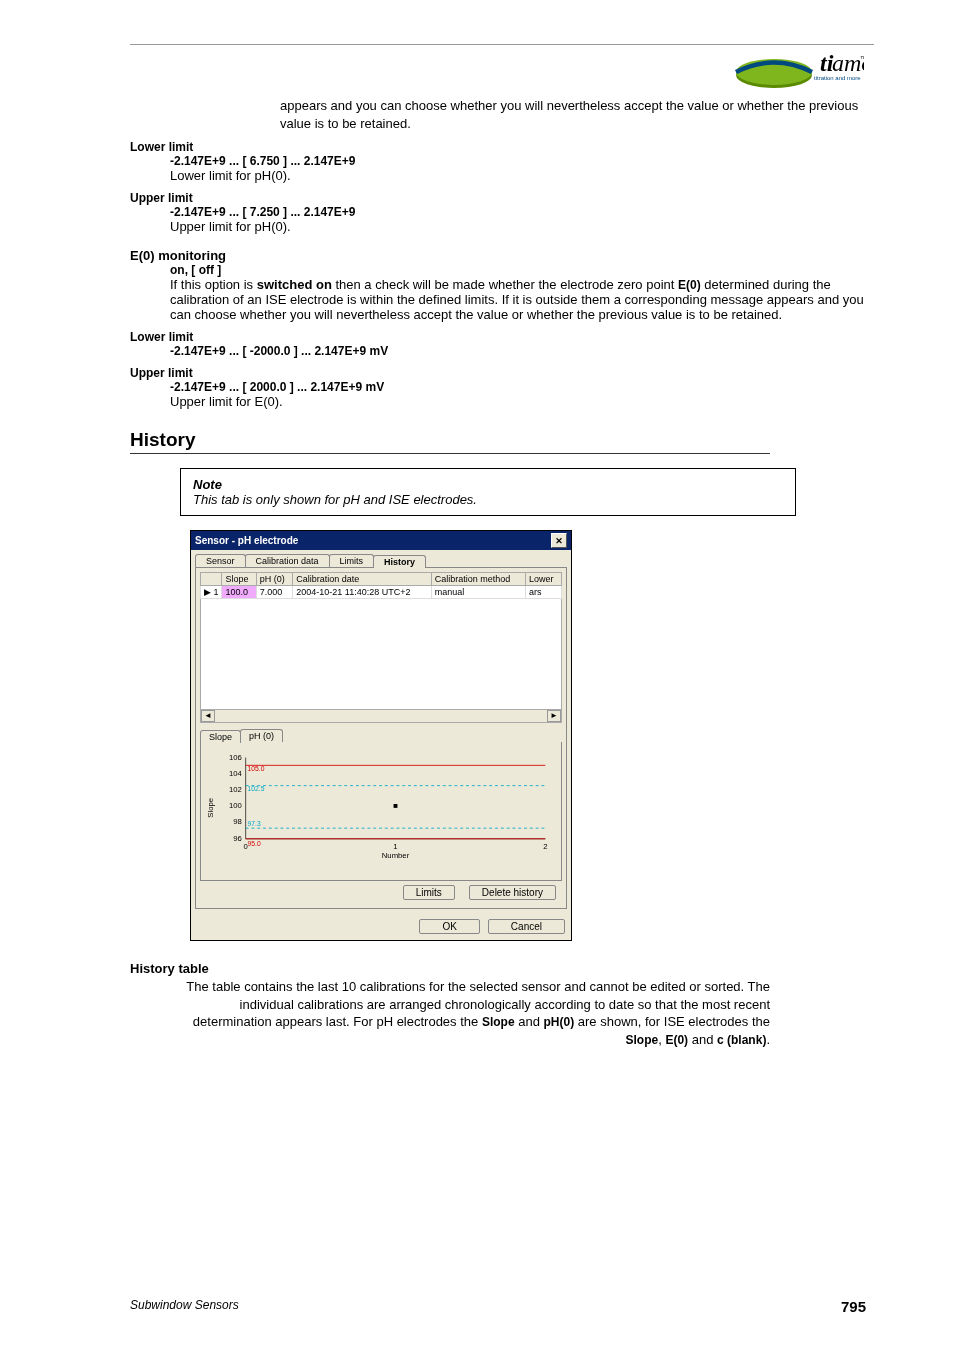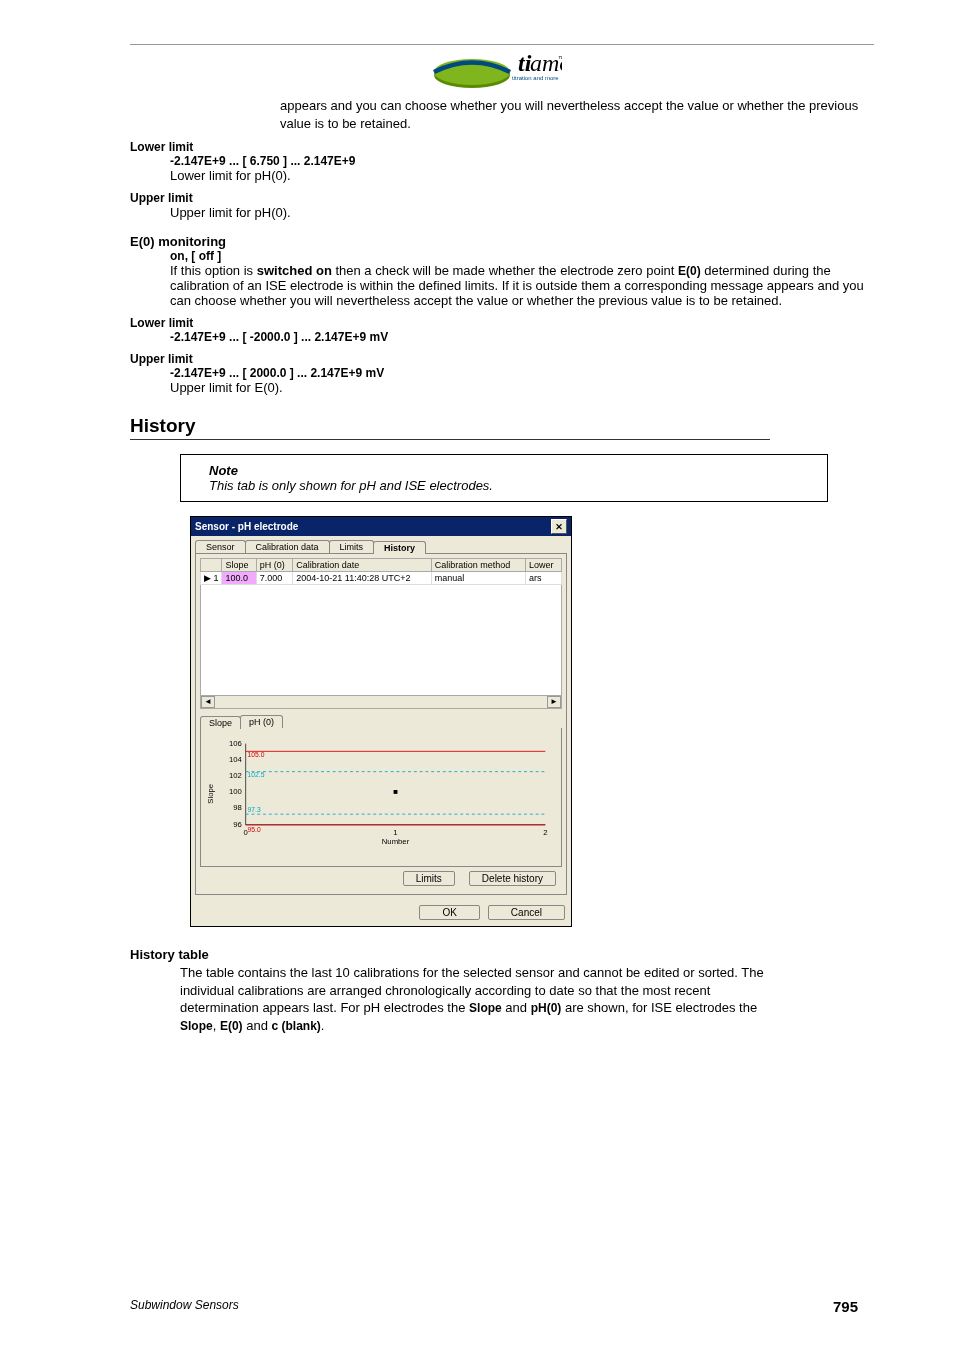--- a/index.html
+++ b/index.html
@@ -19,21 +19,21 @@
     width: 954px;
     height: 1351px;
     position: relative;
   }
   .top-rule {
     border-top: 1px solid #999;
     margin-top: 4px;
     margin-bottom: 4px;
   }
   .logo-wrap {
-    text-align: center;
+    text-align: right;
     margin-top: -2px;
     padding-right: 10px;
   }
   .logo { display:inline-block; }
   .content-col {
     margin-left: 150px;
     font-size: 13px;
     line-height: 1.35;
   }
   .label-heading {
@@ -59,21 +59,21 @@
   .history-h { font-size: 19px; font-weight: bold; }
   .h-rule {
     border-top: 1px solid #333;
     margin-top: 2px;
     width: 640px;
   }
   .note-box {
     border: 1px solid #000;
     width: 590px;
     margin-left: 50px;
-    padding: 8px 28px;
+    padding: 8px 12px;
     margin-top: 14px;
     font-size: 13px;
   }
   .screenshot {
     margin-left: 60px;
     margin-top: 14px;
     border: 1px solid #000;
     width: 380px;
     background: #ece9d8;
     font-family: Tahoma, Arial, sans-serif;
@@ -193,26 +193,27 @@
   }
   .btn-row { display:flex; justify-content:flex-end; gap:14px; padding:4px 6px; }
   .dlg-btn-row { display:flex; justify-content:flex-end; gap:8px; padding:6px 6px 6px 6px; }
   .dlg-btn-row .btn { padding: 1px 22px; }
   .hist-para {
     margin-left: 50px;
     font-size: 13px;
     line-height: 1.35;
     margin-top: 2px;
     width: 590px;
+    text-align: right;
   }
   .footer {
     position: absolute;
     bottom: 36px;
     left: 130px;
-    right: 96px;
+    right: 88px;
     font-size: 12px;
     display: flex;
     justify-content: space-between;
   }
   .footer .left { font-style: italic; }
   .footer .right { font-weight: bold; font-size: 15px; }
 </style>
 </head>
 <body>
 
@@ -235,20 +236,21 @@
   <div class="content-col">appears and you can choose whether you will nevertheless accept the value or whether the previous value is to be retained.</div>
 
   <div class="label-heading">Lower limit</div>
   <div class="indent1">
     <div class="bold" style="font-size:12px">-2.147E+9 ... [ 6.750 ] ... 2.147E+9</div>
     <div style="font-size:13px">Lower limit for pH(0).</div>
   </div>
 
   <div class="label-heading">Upper limit</div>
   <div class="indent1">
+    <div class="bold" style="font-size:12px">-2.147E+9 ... [ 7.250 ] ... 2.147E+9</div>
     <div style="font-size:13px">Upper limit for pH(0).</div>
   </div>
 
   <div class="section-h">E(0) monitoring</div>
   <div class="indent1">
     <div class="bold" style="font-size:12px">on, [ off ]</div>
     <div style="font-size:13px">
       <span>If this option is </span><span class="bold">switched on</span><span> then a check will be made whether the electrode zero point </span><span class="bold" style="font-size:12px">E(0)</span><span> determined during the calibration of an ISE electrode is within the defined limits. If it is outside them a corresponding message appears and you can choose whether you will nevertheless accept the value or whether the previous value is to be retained.</span>
     </div>
   </div>

